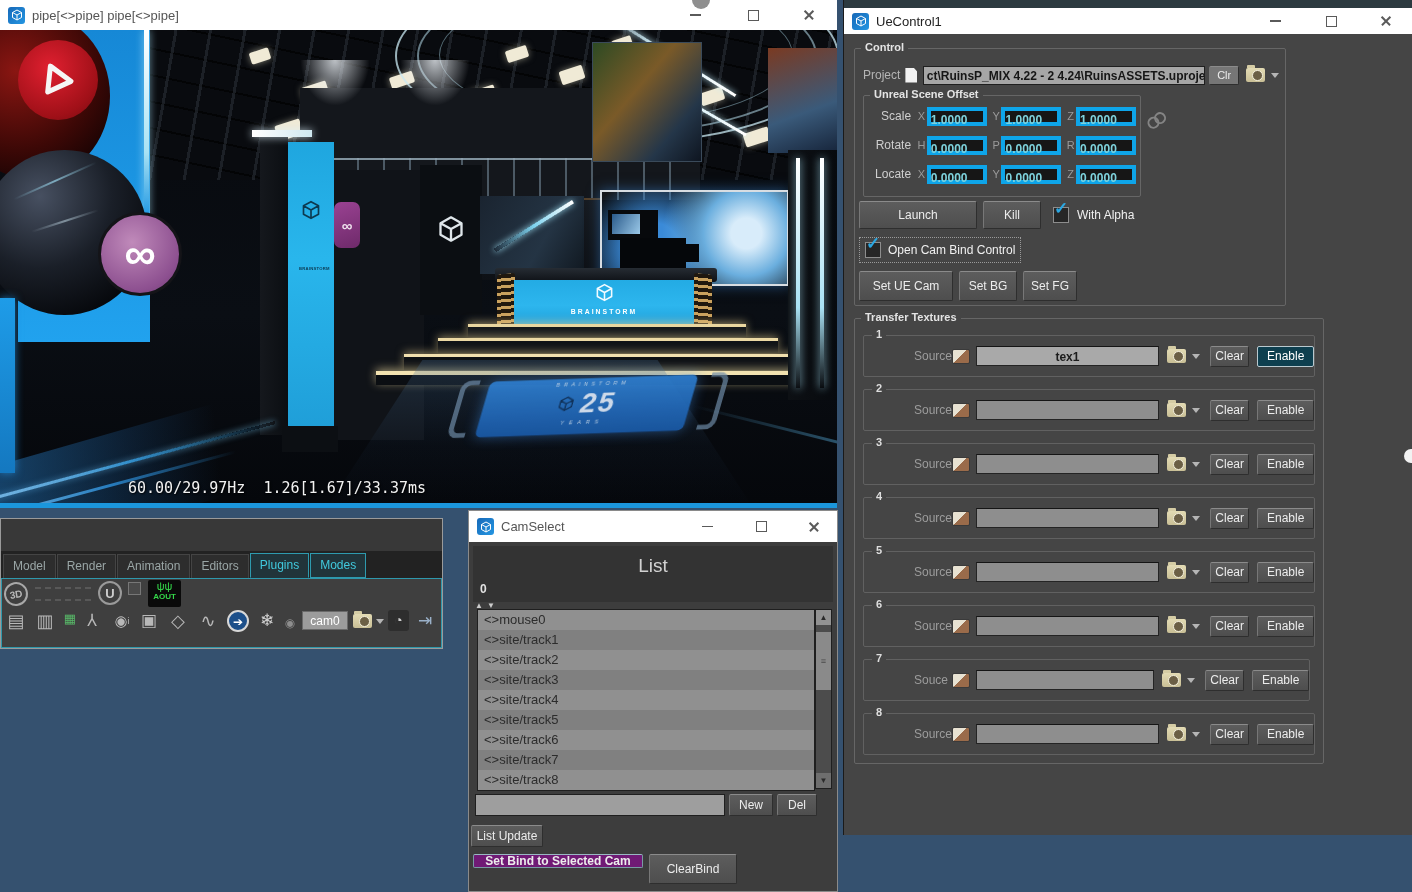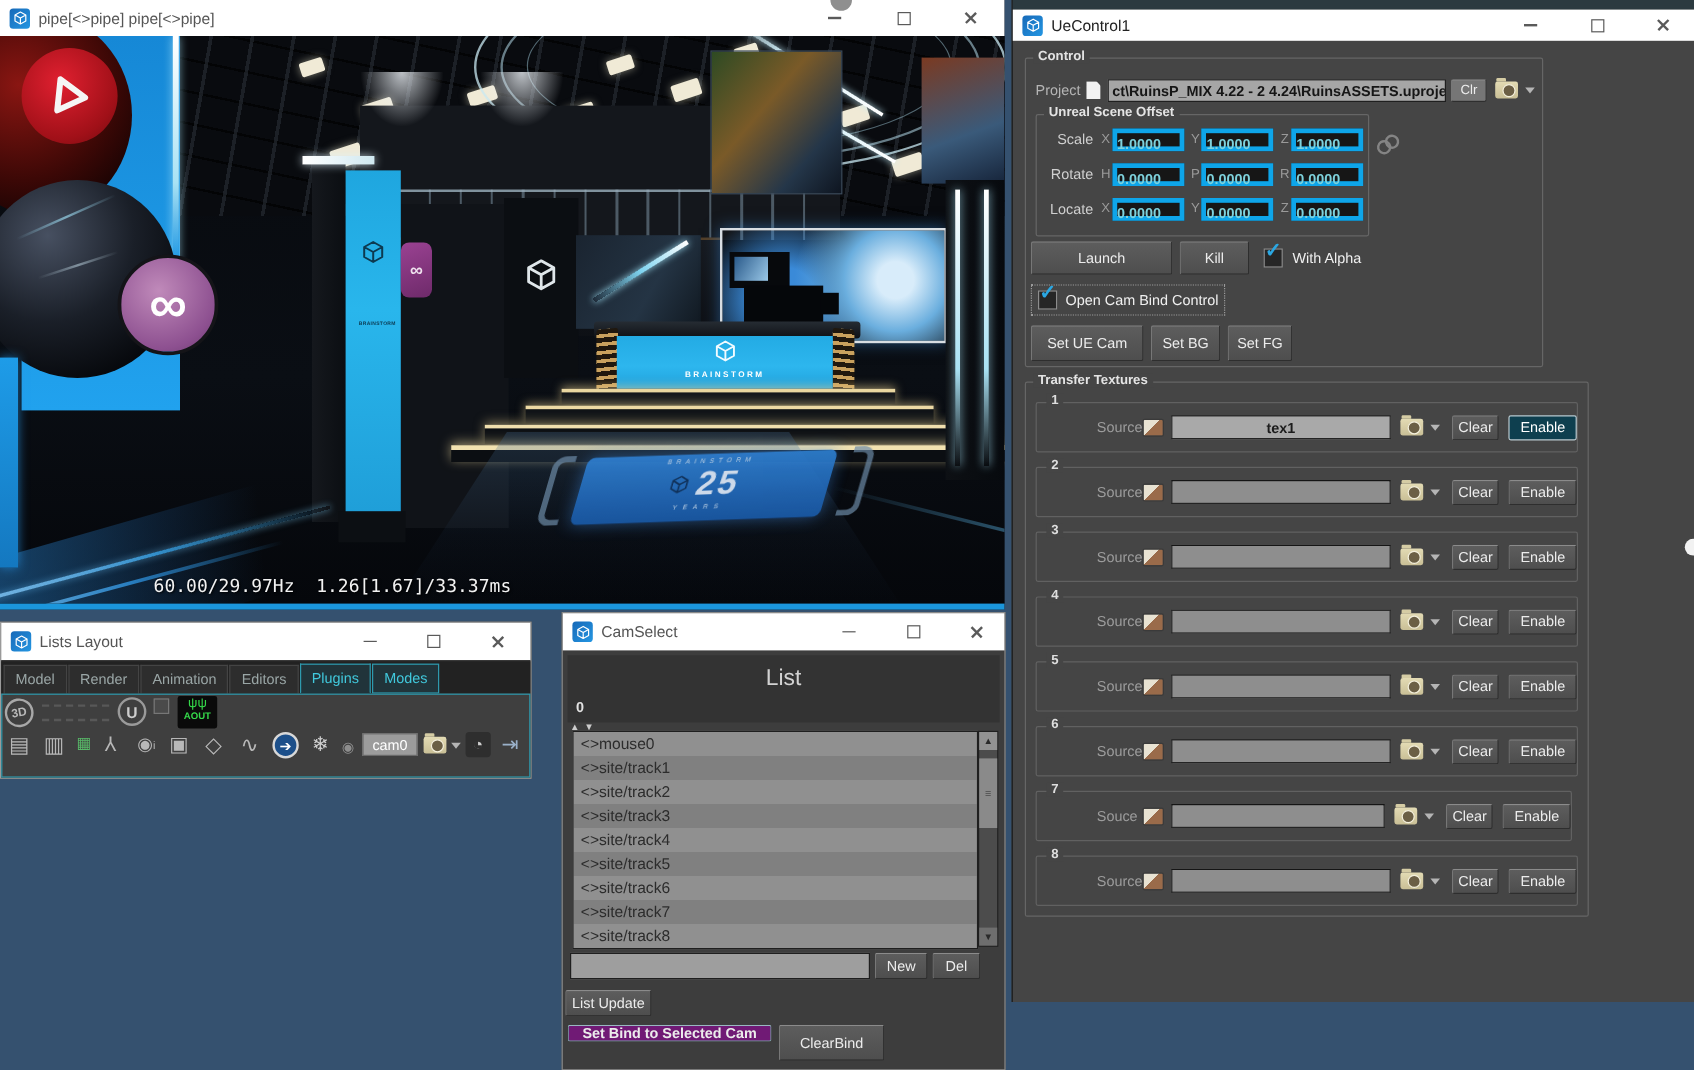--- a/index.html
+++ b/index.html
@@ -218,37 +218,20 @@
       <div class="scene-el" style="left:0;top:268px;width:15px;height:175px;background:linear-gradient(180deg,#1e9ce8,#1478c0);box-shadow:0 0 9px rgba(40,150,230,.7);"></div>
 
       <div class="mono" style="position:absolute;left:84px;bottom:6px;font-size:15px;color:#f2f2f2;white-space:pre;text-shadow:1px 1px 2px #000;margin-left:44px;">60.00/29.97Hz  1.26[1.67]/33.37ms</div>
     </div>
     <div style="position:absolute;left:0;top:503px;width:837px;height:5px;background:#1b96dc;"></div>
   </div>
 
   <div style="position:absolute;left:692px;top:-9px;width:18px;height:18px;border-radius:50%;background:#8f8f8f;z-index:60;"></div>
 
   <div class="win" style="left:0;top:518px;width:443px;height:131px;background:#383838;border:1px solid #9a9a9a;z-index:20;">
-    <div class="titlebar" style="top:0;height:31px;">
-      <span class="bs-icon">
-          <svg width="12" height="12">
-            <use href="#bs-cube"></use>
-          </svg>
-        </span>
-      <span class="title-text">Lists Layout</span>
-      <span class="wc wc-min" style="left:284px;">
-          <i></i>
-        </span>
-      <span class="wc wc-max" style="left:337px;">
-          <i></i>
-        </span>
-      <span class="wc wc-x" style="left:391px;">
-          <i></i>
-        </span>
-    </div>
     <div style="position:absolute;left:0;top:32px;right:0;height:27px;background:#222;display:flex;align-items:flex-end;padding-left:2px;">
       <span class="tab">Model</span>
       <span class="tab">Render</span>
       <span class="tab">Animation</span>
       <span class="tab">Editors</span>
       <span class="tab accent" style="border-bottom:1px solid #21343a;">Plugins</span>
       <span class="tab accent">Modes</span>
     </div>
     <div style="position:absolute;left:0;top:59px;right:0;bottom:0;border:1px solid #2e98ac;background:#3f3f3f;">
 

